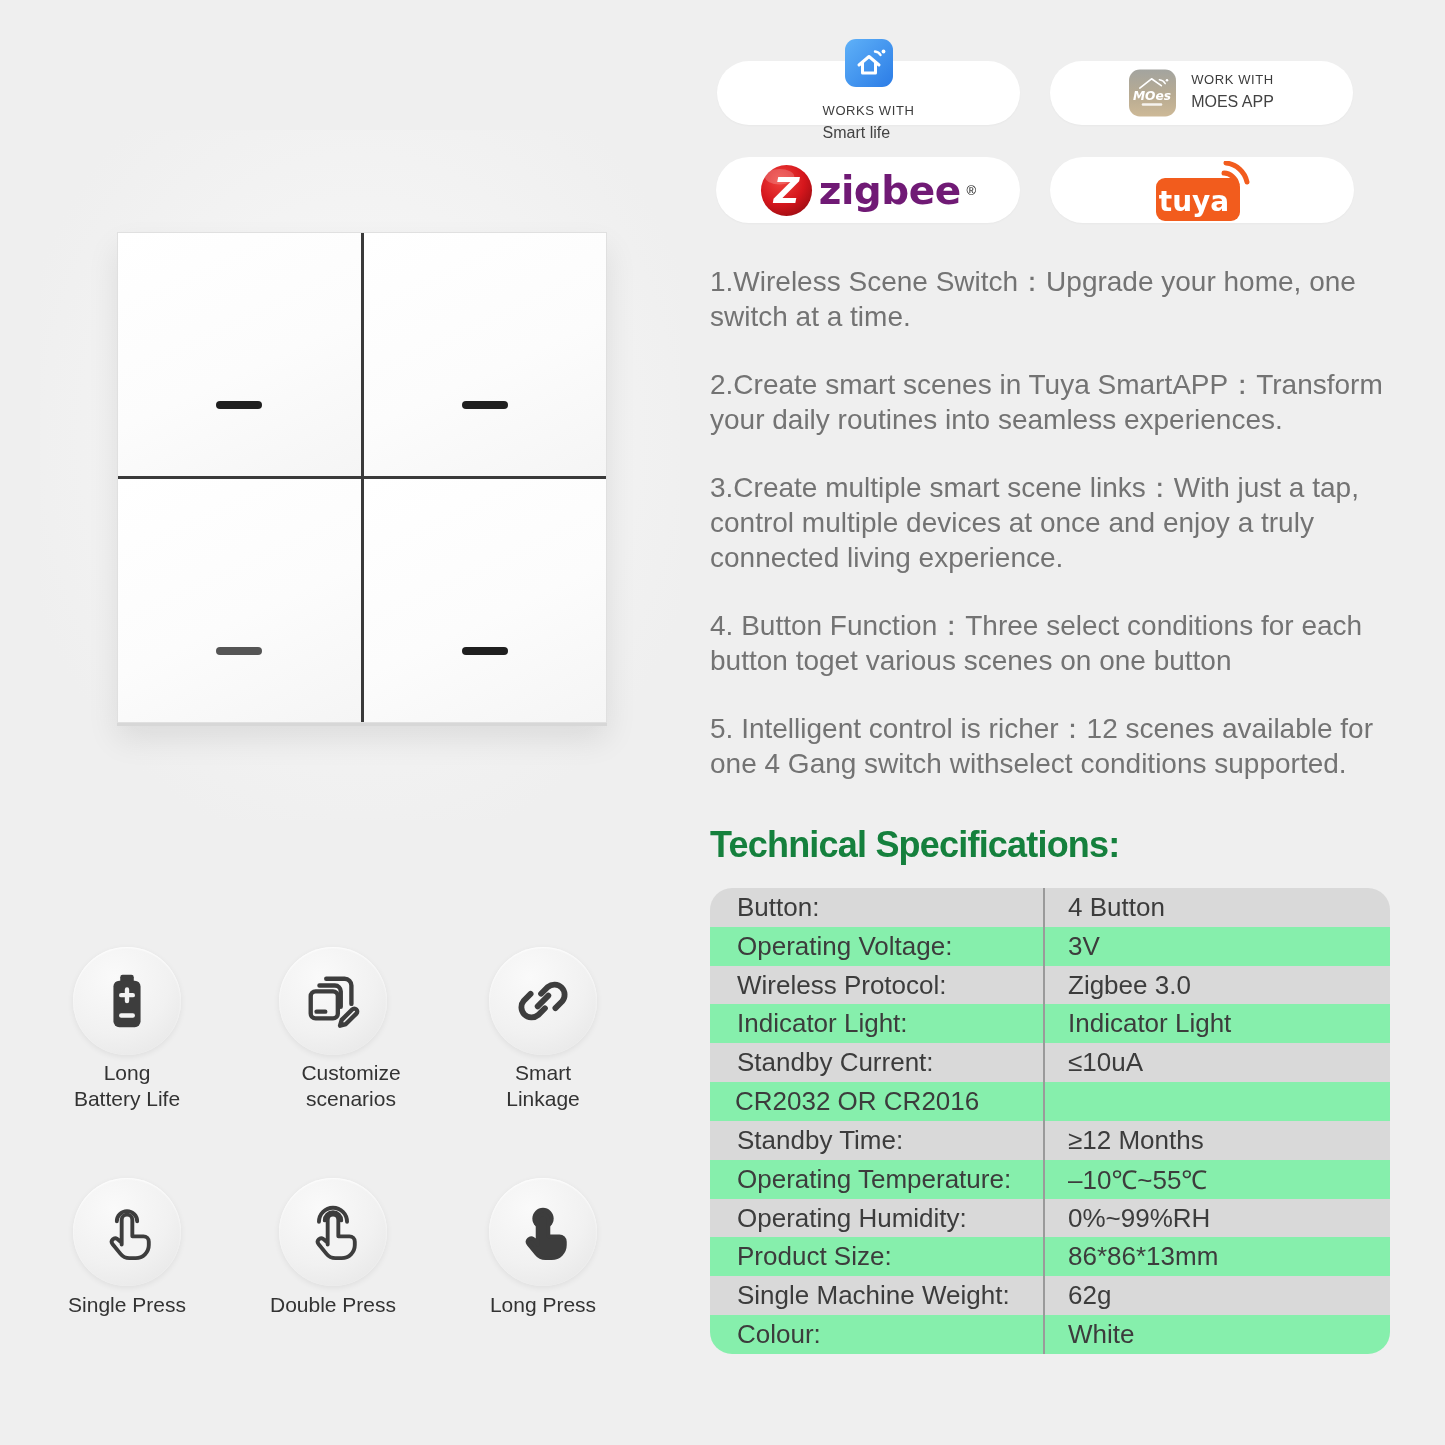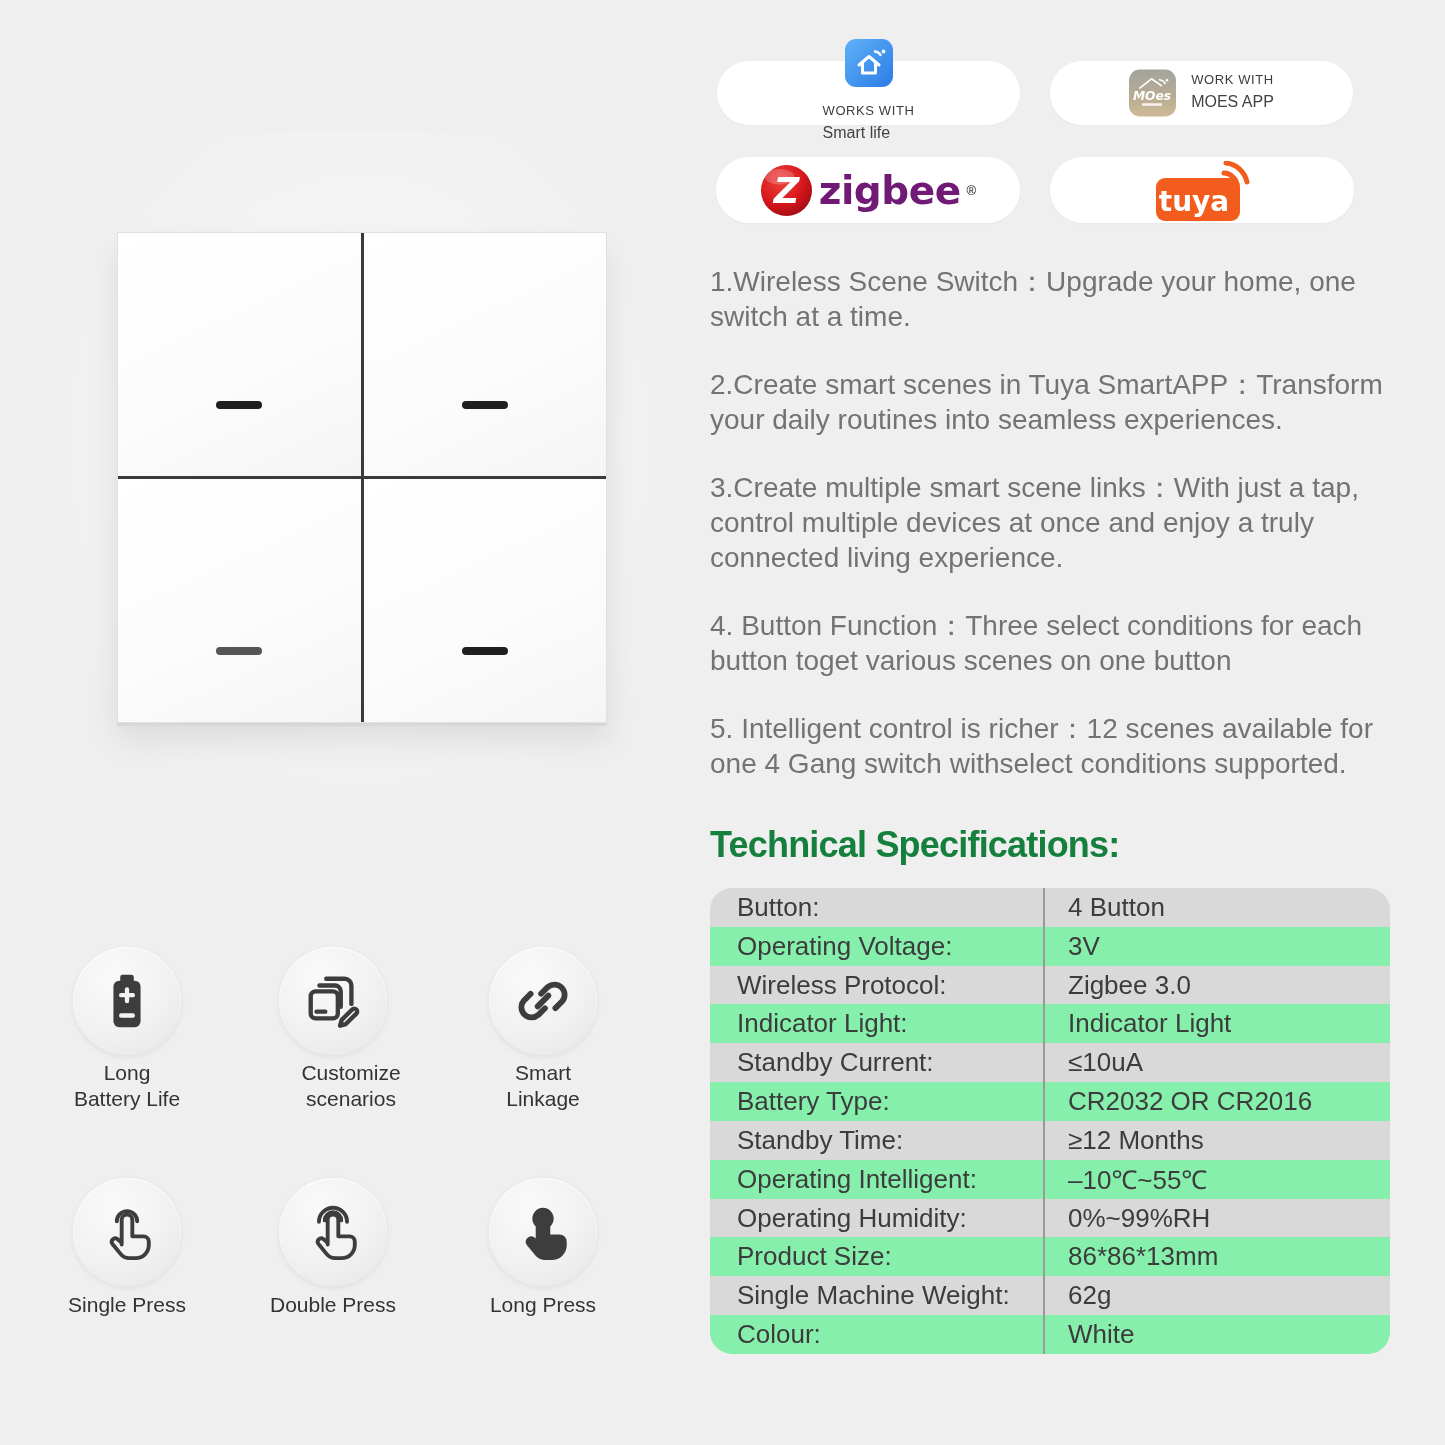--- a/index.html
+++ b/index.html
@@ -183,29 +183,28 @@
         </div>
       <div class="spec-row">
           <span class="spec-label">Indicator Light:</span>
           <span class="spec-value">Indicator Light</span>
         </div>
       <div class="spec-row">
           <span class="spec-label">Standby Current:</span>
           <span class="spec-value">≤10uA</span>
         </div>
       <div class="spec-row">
-          <span class="spec-label">Battery Type:</span>
           <span class="spec-value">CR2032 OR CR2016</span>
         </div>
       <div class="spec-row">
           <span class="spec-label">Standby Time:</span>
           <span class="spec-value">≥12 Months</span>
         </div>
       <div class="spec-row">
-          <span class="spec-label">Operating Intelligent:</span>
+          <span class="spec-label">Operating Temperature:</span>
           <span class="spec-value">–10℃~55℃</span>
         </div>
       <div class="spec-row">
           <span class="spec-label">Operating Humidity:</span>
           <span class="spec-value">0%~99%RH</span>
         </div>
       <div class="spec-row">
           <span class="spec-label">Product Size:</span>
           <span class="spec-value">86*86*13mm</span>
         </div>

